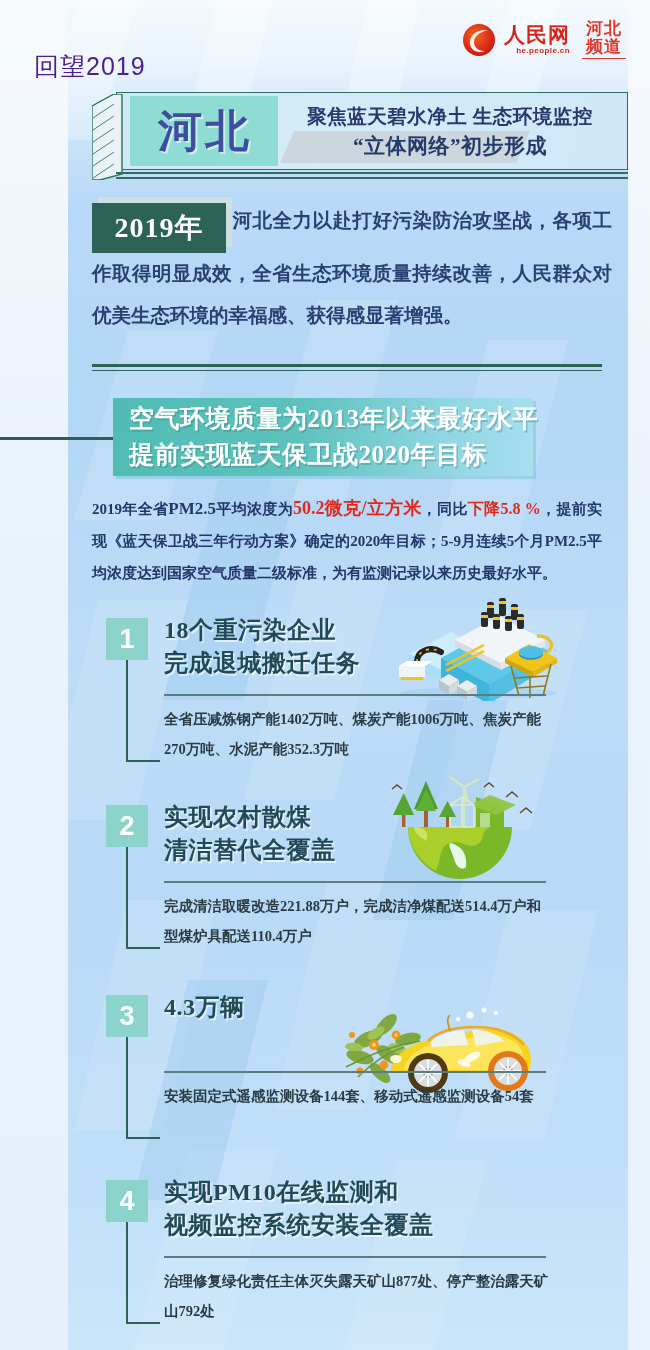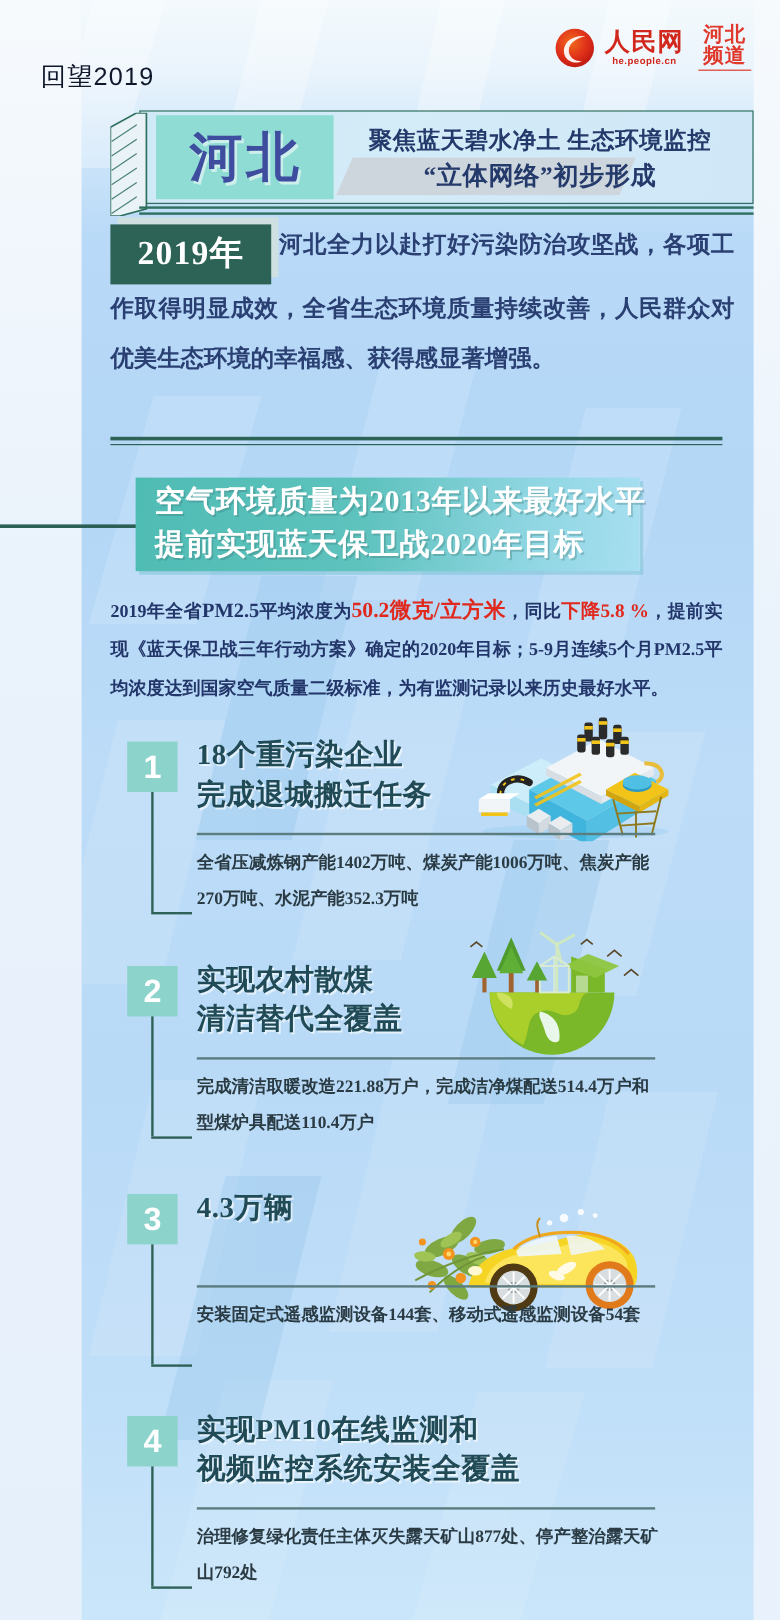--- a/index.html
+++ b/index.html
@@ -37,31 +37,31 @@
   
   .chev { position:absolute; z-index:3; pointer-events:none; }
   .chev svg { display:block; }
 
   
   .content { position:absolute; inset:0; z-index:6; }
 
   
   .logo-wrap { position:absolute; right:24px; top:20px; display:flex; align-items:center; gap:8px; }
   .logo-mark { width:34px; height:34px; position:relative; flex:0 0 auto;}
-  .logo-txt  { display:flex; flex-direction:column; align-items:center; }
+  .logo-txt  { display:flex; flex-direction:column; align-items:flex-end; }
   .logo-cn   { font-family:"Liberation Serif","DejaVu Serif",serif; font-weight:bold; font-size:21px; color:#d2271c; letter-spacing:1px; line-height:1.05; }
   .logo-en   { font-size:8px; color:#d2271c; letter-spacing:.4px; font-weight:bold; }
   .logo-sub  { margin-left:4px; display:flex; flex-direction:column; align-items:center; }
   .logo-sub span { font-family:"Liberation Serif","DejaVu Serif",serif; font-size:17px; color:#e0392c; font-weight:bold; line-height:1.08; letter-spacing:1px;}
   .logo-sub .ul { width:44px; height:1.5px; background:#e0392c; margin-top:1px;}
 
   
   .kicker {
     position:absolute; left:34px; top:50px;
-    font-size:21px; color:#0f172a; letter-spacing:1px;
+    font-size:25px; color:#4c1d95; letter-spacing:1px;
     font-weight:400;
   }
 
   
   .banner { position:absolute; left:92px; top:92px; width:536px; height:86px; }
   .banner-bg {
     position:absolute; left:24px; top:0; width:512px; height:78px;
     background:linear-gradient(100deg,#cfe9f6 0%,#d4ebf8 40%,#cfe7f7 100%);
     border:1.5px solid #2f6f5e;
   }
@@ -84,21 +84,21 @@
     position:absolute; left:192px; top:3px; width:338px; height:72px;
     display:flex; flex-direction:column; justify-content:center; align-items:center;
     padding-right:6px;
   }
   .bh-l1 { font-family:"Liberation Serif","DejaVu Serif",serif; font-size:19.5px; font-weight:bold; color:#243a6b; letter-spacing:.5px; white-space:nowrap;}
   .bh-l2 { font-family:"Liberation Serif","DejaVu Serif",serif; font-size:21px; font-weight:bold; color:#243a6b; letter-spacing:.5px; white-space:nowrap; margin-top:2px; position:relative; z-index:2;}
   .bh-band { position:absolute; left:-4px; top:36px; width:250px; height:32px; background:#cdd2d8; opacity:.85;
              clip-path:polygon(14px 0,100% 0,calc(100% - 14px) 100%,0 100%); z-index:1;}
 
   
-  .intro { position:absolute; left:92px; top:184px; width:520px;}
+  .intro { position:absolute; left:92px; top:200px; width:520px;}
   .chip2019-wrap { position:relative; display:inline-block; vertical-align:-10px; margin-right:6px;}
   .chip2019-shadow { position:absolute; left:6px; top:-6px; width:134px; height:50px; background:#cfe0e2; }
   .chip2019 {
     position:relative; width:134px; height:50px; background:#2c6356;
     display:flex; align-items:center; justify-content:center;
     color:#fff; font-size:28px; font-weight:bold; letter-spacing:1px;
   }
   .intro-para {
     font-family:"Liberation Serif","DejaVu Serif",serif;
     font-size:19.5px; color:#2a3f72; line-height:42px; font-weight:bold;

